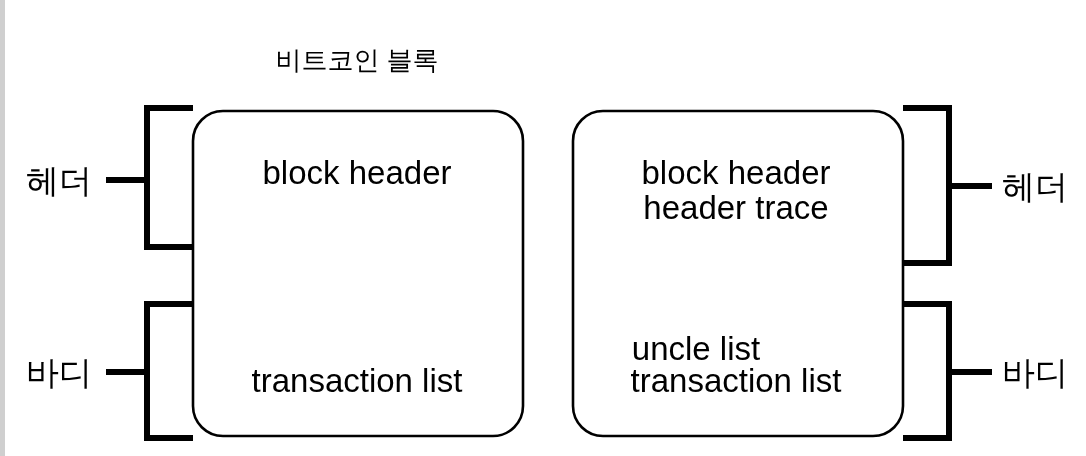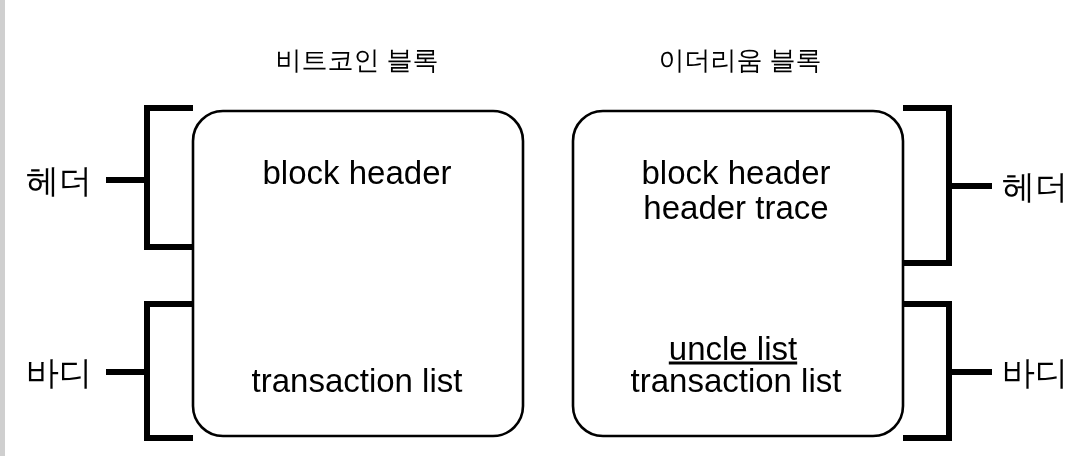--- a/index.html
+++ b/index.html
@@ -88,35 +88,34 @@
     </g>
 
     <g stroke="#000000" stroke-width="6" stroke-linecap="butt" fill="none">
       <path d="M 903 304 L 949 304 L 949 438 L 903 438"></path>
       <line x1="949" y1="372" x2="992" y2="372"></line>
     </g>
   </svg>
 
   <div class="diagram-text title-label ctr" style="left:357px; top:60px;">비트코인 블록</div>
 
-  <div class="diagram-text title-label ctr" style="left:740px; top:60px;">이더리움 블록</div>
 
   <div class="diagram-text side-label ctr" style="left:59px; top:180px;">헤더</div>
 
   <div class="diagram-text side-label ctr" style="left:59px; top:372px;">바디</div>
 
   <div class="diagram-text side-label ctr" style="left:1035px; top:186px;">헤더</div>
 
   <div class="diagram-text side-label ctr" style="left:1035px; top:372px;">바디</div>
 
   <div class="diagram-text box-text ctr" style="left:357px; top:172px;">block header</div>
 
   <div class="diagram-text box-text ctr" style="left:357px; top:380px;">transaction list</div>
 
   <div class="diagram-text box-text ctr" style="left:736px; top:172px;">block header</div>
 
   <div class="diagram-text box-text ctr" style="left:736px; top:207px;">header trace</div>
 
-  <div class="diagram-text box-text ctr" style="left:733px; top:348px;text-decoration:underline;">uncle list</div>
+  <div class="diagram-text box-text ctr" style="left:696px; top:348px;">uncle list</div>
 
   <div class="diagram-text box-text ctr" style="left:736px; top:380px;">transaction list</div>
 
 </div>
 
 </body></html>

